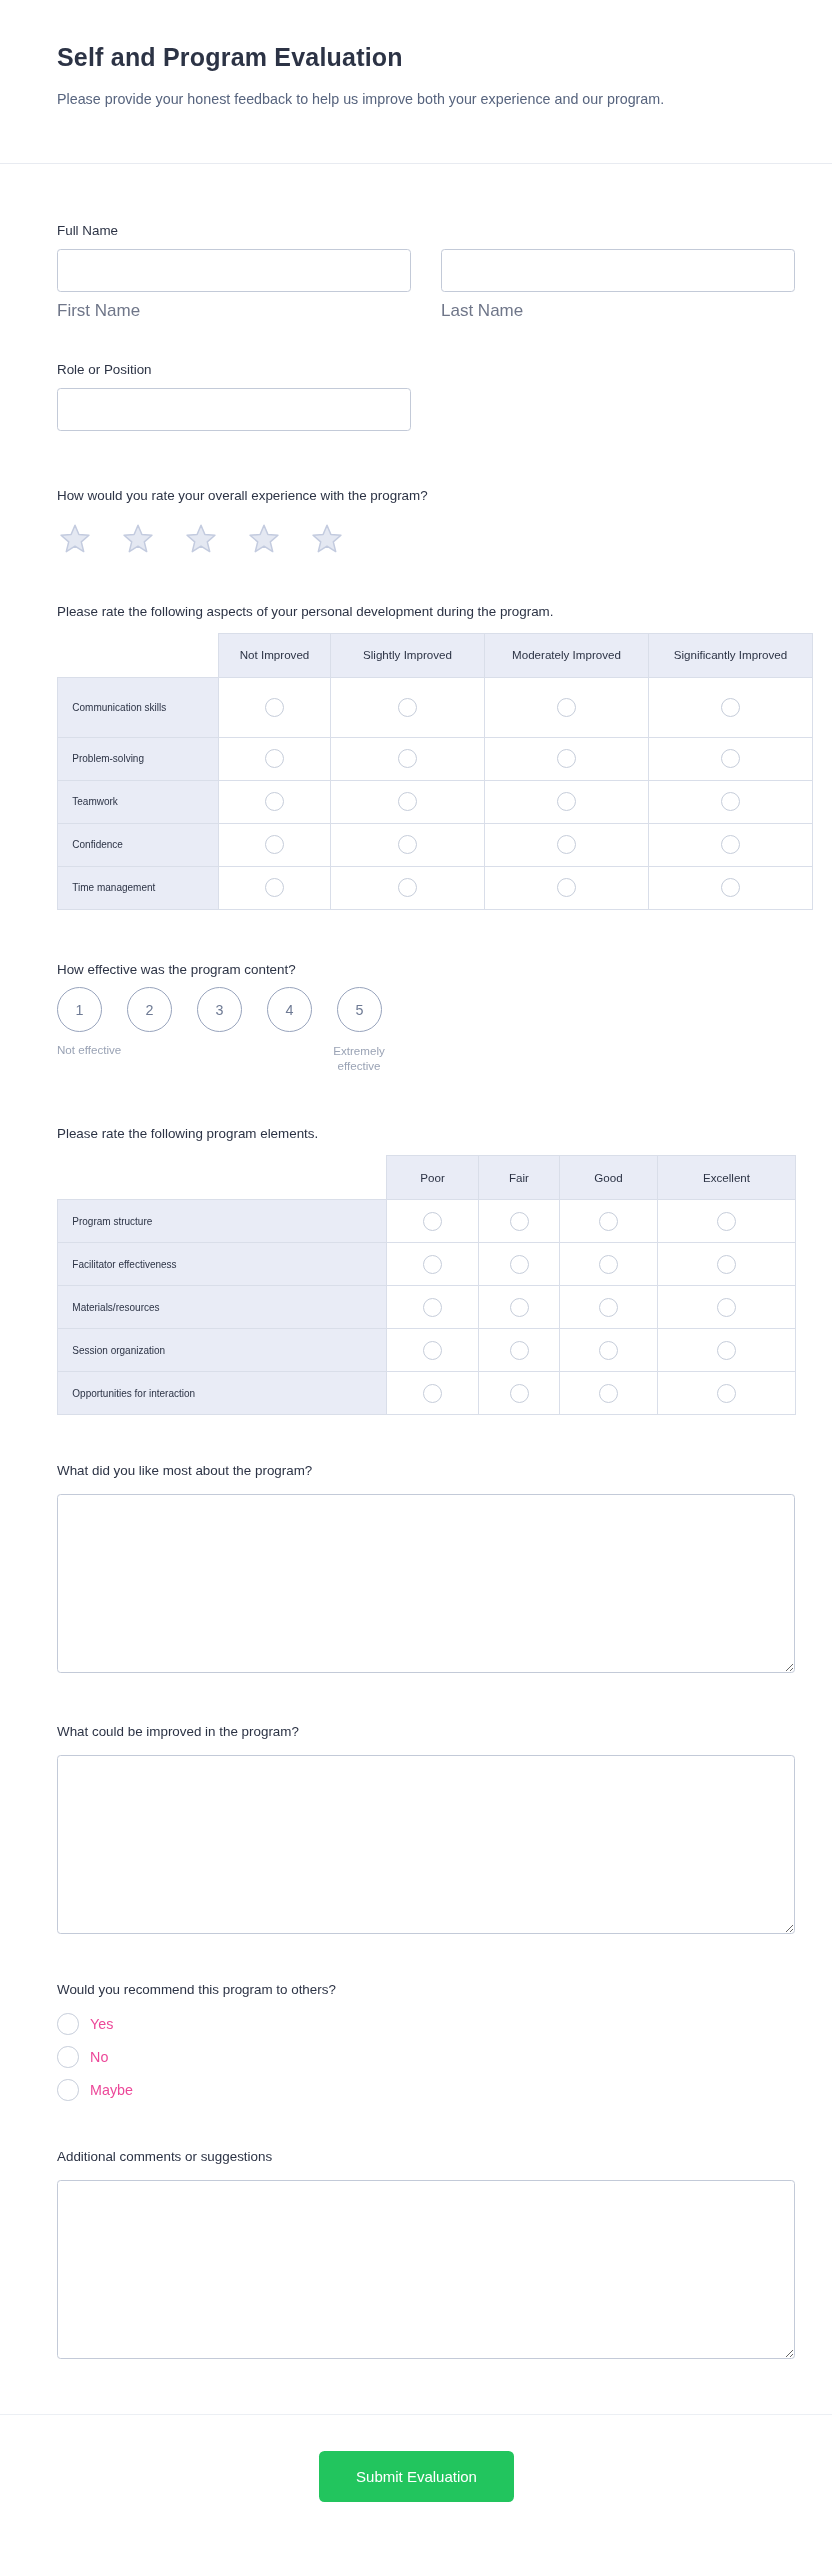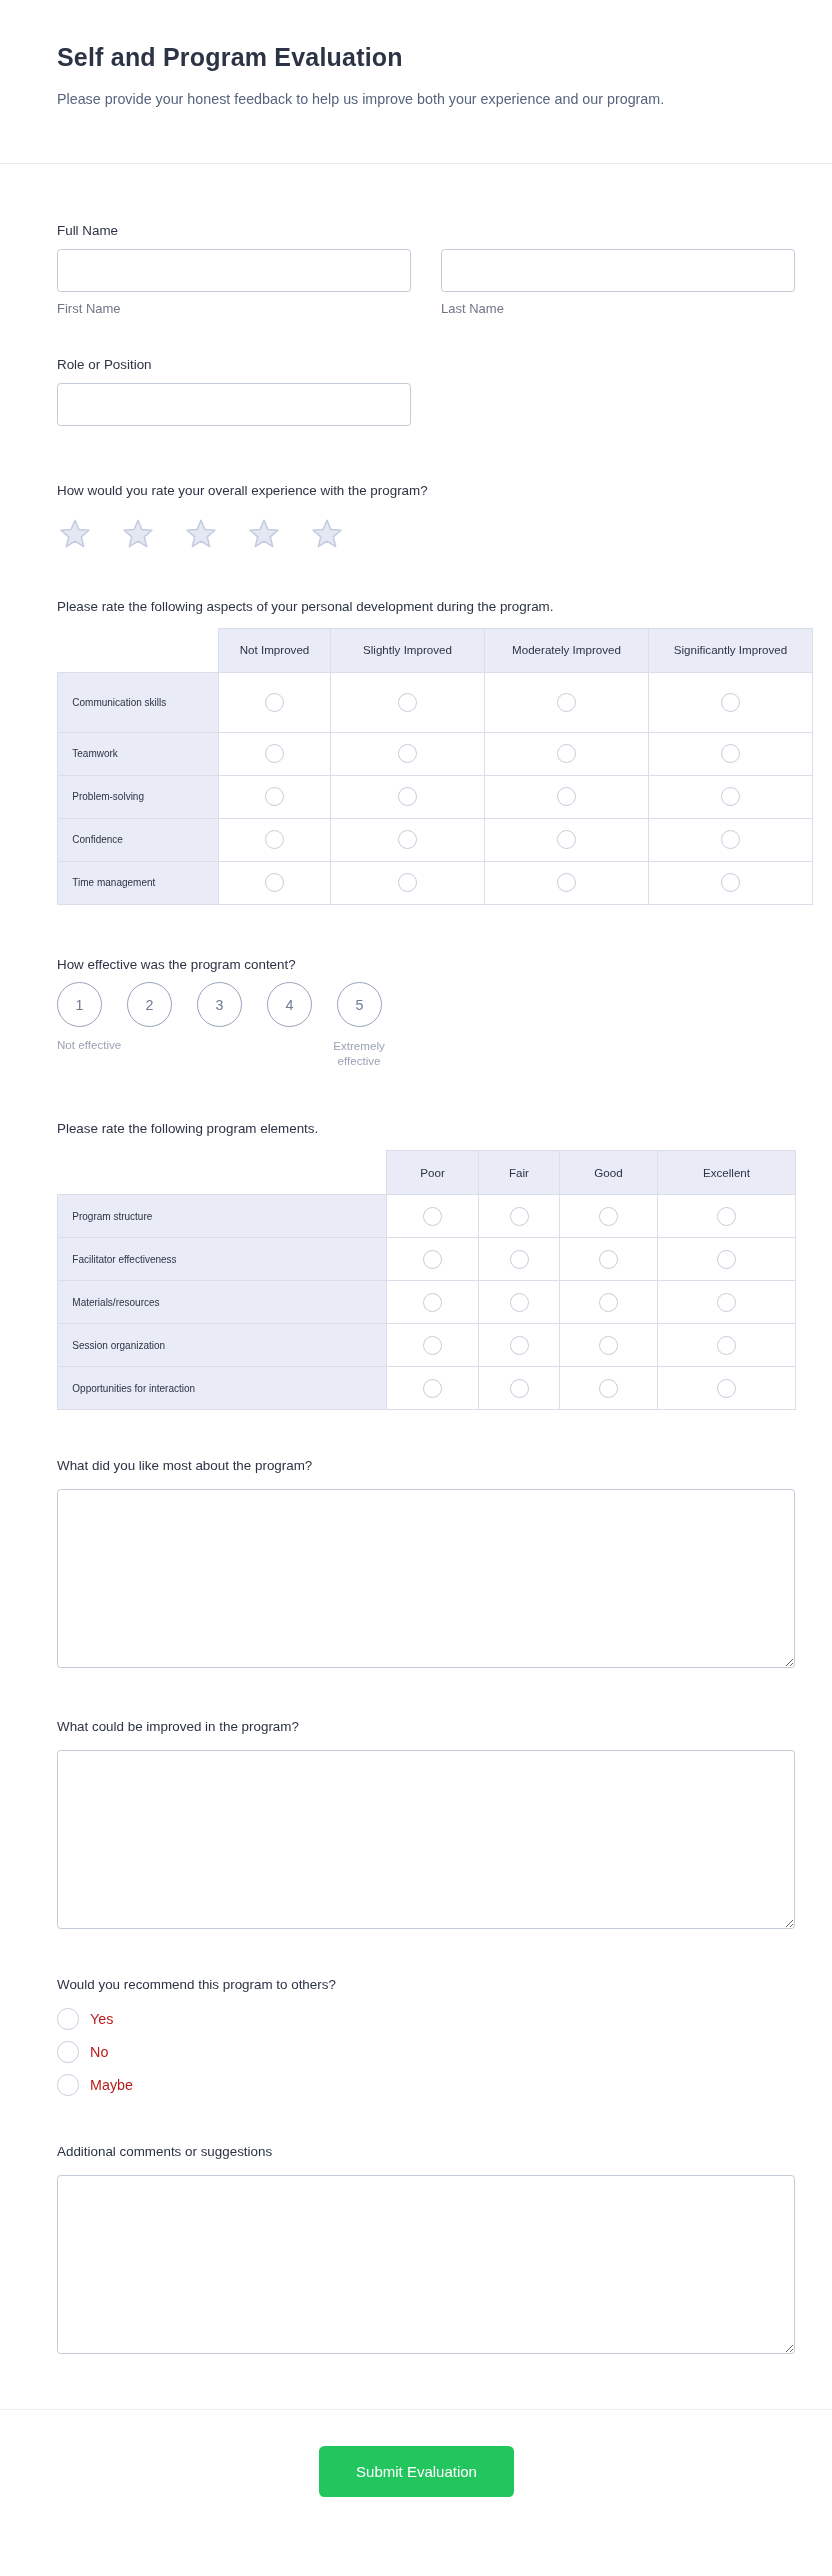--- a/index.html
+++ b/index.html
@@ -13,21 +13,21 @@
   .page { width: 833px; min-height: 2576px; background:#fff; }
 
   
   .form-header { padding: 43px 57px 50px 57px; border-bottom: 0.9px solid #e8ebf1; }
   .form-title { font-size: 25px; font-weight: 700; color: #2c3345; letter-spacing: 0.2px; }
   .form-subtitle { margin-top: 14.3px; font-size: 14.3px; line-height: 27px; color: #57647e; max-width: 680px; }
 
   
   .form-body { padding: 59px 38px 27px 57px; }
   .q-label { font-size: 13.4px; font-weight: 500; color: #2c3345; }
-  .sub-label { font-size: 13px; color: #6f7689; margin-top: 9px; }
+  .sub-label { font-size: 17px; color: #6f7689; margin-top: 9px; }
 
   .name-row { display: flex; gap: 30px; margin-top: 10.7px; }
   .name-col { width: 354px; }
   input[type="text"] {
     width: 100%; height: 43px; border: 0.9px solid #c3cad8; border-radius: 3.6px;
     font-family: "Liberation Sans", sans-serif; font-size: 13.4px; color:#2c3345; padding: 0 10.7px;
     background:#fff; outline:none;
   }
   .role-block { margin-top: 41px; }
   .role-block input { width: 354px; margin-top: 10.7px; }
@@ -80,21 +80,21 @@
     font-family: "Liberation Sans", sans-serif; font-size: 13.4px; color:#2c3345; padding: 9px 10.7px;
     resize: vertical; outline: none; background:#fff;
   }
 
   
   .radio-block { margin-top: 45px; }
   .radio-options { margin-top: 16px; display: flex; flex-direction: column; gap: 11.6px; }
   .radio-option { display: flex; align-items: center; gap: 11.6px; cursor: pointer; }
   .radio-circle { width: 21.5px; height: 21.5px; border-radius: 50%; border: 0.9px solid #c6cdda;
     background:#fff; flex: 0 0 auto; }
-  .radio-text { font-size: 14.3px; color:#b91c1c; }
+  .radio-text { font-size: 14.3px; color:#ec4899; }
 
   
   .form-footer { border-top: 0.9px solid #eceff4; margin-top: 25px; padding: 36px 0 47px 0; text-align: center; }
   .submit-btn {
     display:inline-block; background: #22c55e; color:#fff; border:none; border-radius: 5.4px;
     font-family: "Liberation Sans", sans-serif; font-size: 15px; font-weight: 500;
     padding: 17px 37px; cursor: pointer;
   }
 </style>
 </head>
@@ -173,28 +173,28 @@
           </thead>
           <tbody>
             <tr>
               <th class="rowlabel">Communication skills</th>
               <td><span class="mradio"></span></td>
               <td><span class="mradio"></span></td>
               <td><span class="mradio"></span></td>
               <td><span class="mradio"></span></td>
             </tr>
             <tr>
+              <th class="rowlabel">Problem-solving</th>
+              <td><span class="mradio"></span></td>
+              <td><span class="mradio"></span></td>
+              <td><span class="mradio"></span></td>
+              <td><span class="mradio"></span></td>
+            </tr>
+            <tr>
               <th class="rowlabel">Teamwork</th>
-              <td><span class="mradio"></span></td>
-              <td><span class="mradio"></span></td>
-              <td><span class="mradio"></span></td>
-              <td><span class="mradio"></span></td>
-            </tr>
-            <tr>
-              <th class="rowlabel">Problem-solving</th>
               <td><span class="mradio"></span></td>
               <td><span class="mradio"></span></td>
               <td><span class="mradio"></span></td>
               <td><span class="mradio"></span></td>
             </tr>
             <tr>
               <th class="rowlabel">Confidence</th>
               <td><span class="mradio"></span></td>
               <td><span class="mradio"></span></td>
               <td><span class="mradio"></span></td>

